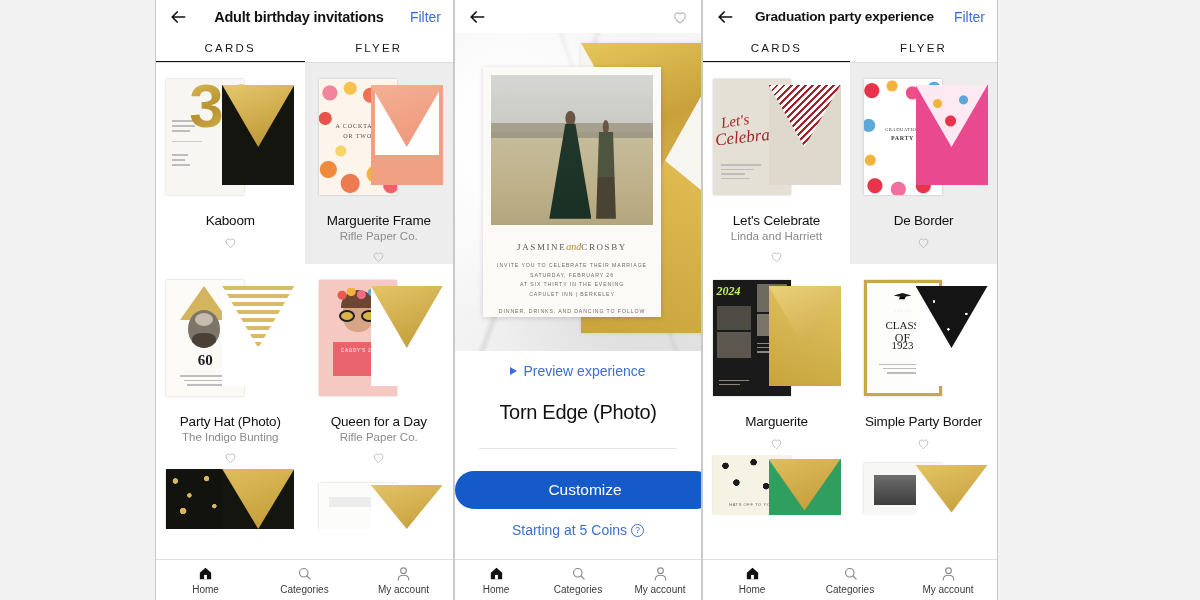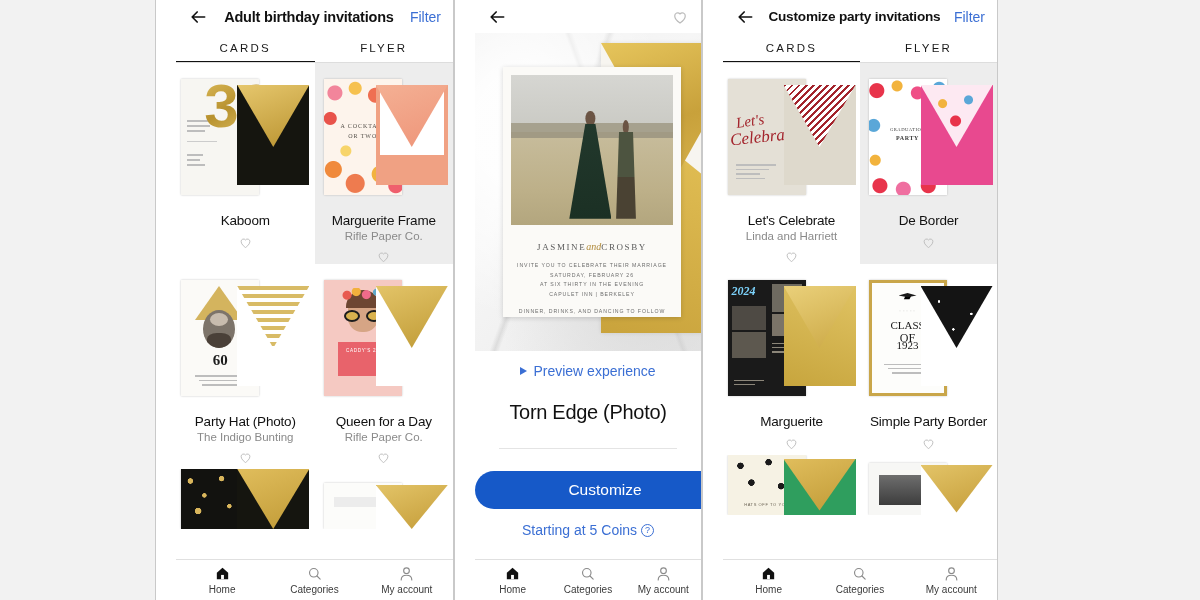--- a/index.html
+++ b/index.html
@@ -10,21 +10,21 @@
     overflow: hidden;
   }
   .stage { position: relative; width: 1200px; height: 600px; display: flex; }
   .spacer-left { width: 155px; height: 600px; background: #f2f2f2; }
   .spacer-right { flex: 1; height: 600px; background: #f2f2f2; }
 
   
   .panel {
     position: relative; height: 600px; background: #ffffff;
     border-left: 1px solid #c9c9c9; border-right: 1px solid #c9c9c9;
-    overflow: hidden; display: flex; flex-direction: column; padding-left: 20px;
+    overflow: hidden; display: flex; flex-direction: column;
   }
   .panel-left  { width: 299px; }
   .panel-mid   { width: 248px; }
   .panel-right { width: 296px; }
 
   
   .topbar {
     height: 33px; flex: 0 0 33px; background: #fff;
     display: flex; align-items: center; padding: 0 12px; gap: 8px;
   }
@@ -501,21 +501,21 @@
       </div>
     </div>
   </div>
 
   <div class="panel panel-right">
 
     <div class="topbar">
       <svg class="back-arrow" viewBox="0 0 24 24">
         <path d="M20 12H5M11 6l-6 6 6 6" fill="none" stroke="#111" stroke-width="2" stroke-linecap="round" stroke-linejoin="round"></path>
       </svg>
-      <div class="topbar-title small">Customize party invitations</div>
+      <div class="topbar-title small">Graduation party experience</div>
       <div class="filter-link">Filter</div>
     </div>
 
     <div class="tabs">
       <div class="tab active">CARDS</div>
       <div class="tab">FLYER</div>
     </div>
 
     <div class="grid">
 
@@ -591,21 +591,21 @@
             <path d="M12 20s-7-4.6-7-9.3A3.9 3.9 0 0 1 12 8a3.9 3.9 0 0 1 7 2.7c0 4.7-7 9.3-7 9.3z" fill="none" stroke="#bbb" stroke-width="1.5"></path>
           </svg>
         </div>
       </div>
 
       <div class="cell">
         <div class="thumb">
           <div class="art">
             <div class="card-face" style="background:#1a1a1a;">
               <div style="position:absolute;left:4px;top:4px;font-size:12px;font-weight:bold;
-                          color:#7dd3fc;font-family:'Liberation Serif',serif;font-style:italic;">2024</div>
+                          color:#bef264;font-family:'Liberation Serif',serif;font-style:italic;">2024</div>
               <div style="position:absolute;right:4px;top:4px;width:30px;height:28px;background:#6e6a60;"></div>
               <div style="position:absolute;left:4px;top:26px;width:34px;height:24px;background:#4e4a44;"></div>
               <div style="position:absolute;right:4px;top:34px;width:30px;height:22px;background:#7b7468;"></div>
               <div style="position:absolute;left:4px;top:52px;width:34px;height:26px;background:#5d584f;"></div>
               <div style="position:absolute;right:6px;top:60px;right:6px;width:28px;">
                 <div class="txtline" style="height:1.2px;background:#8c8679"></div>
                 <div class="txtline" style="height:1.2px;background:#8c8679;width:80%"></div>
                 <div class="txtline" style="height:1.2px;background:#8c8679;width:62%"></div>
               </div>
               <div style="position:absolute;left:6px;bottom:8px;width:30px;">

